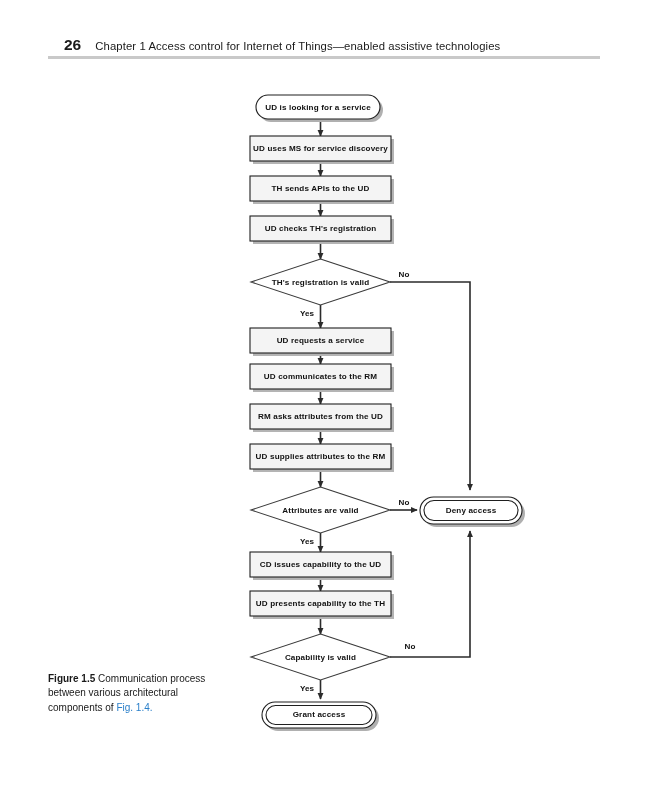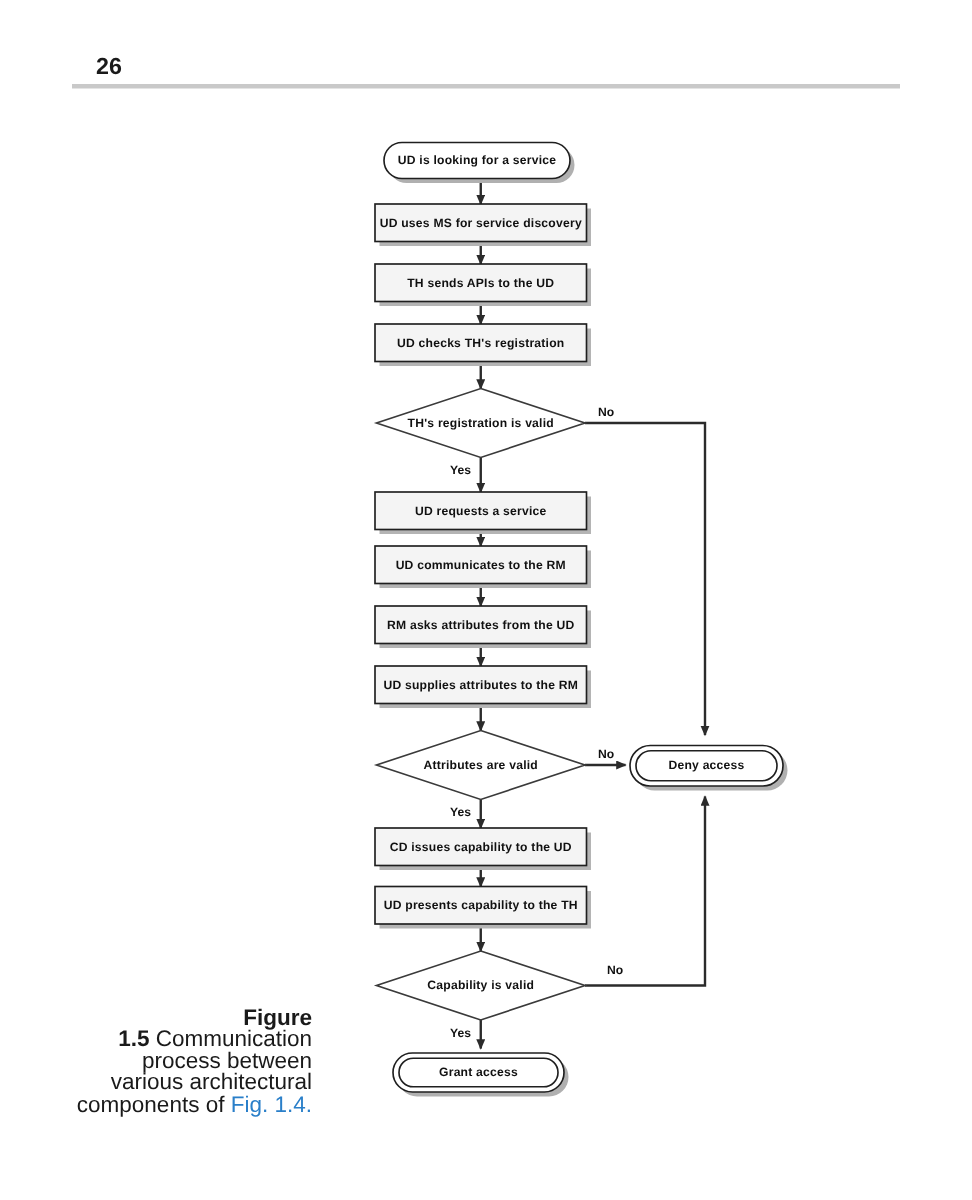--- a/index.html
+++ b/index.html
@@ -23,21 +23,21 @@
     color:#1a1a1a;
   }
   #head-rule{
     position:absolute;left:48px;top:56px;width:552px;height:2.5px;
     background:#c9c9c9;
   }
 
   
   #figure-caption{
     position:absolute;left:48px;top:672px;width:160px;
-    font-size:15px;line-height:14.4px;color:#1a1a1a;text-align:right;
+    font-size:10px;line-height:14.4px;color:#1a1a1a;
   }
   #figure-caption .cap-lead{font-weight:bold;}
   #figure-caption .cap-link{color:#2a7fc9;}
 
   
   #flowchart{
     position:absolute;left:0;top:0;width:648px;height:800px;
   }
   .node-text{
     font-family:"Liberation Sans", sans-serif;
@@ -56,20 +56,21 @@
   .term-outer{fill:#ffffff;stroke:#1f1f1f;stroke-width:1.1;}
   .term-inner{fill:#ffffff;stroke:#1f1f1f;stroke-width:1.1;}
   .term-shadow{fill:#b0b0b0;}
   .flow-line{stroke:#2b2b2b;stroke-width:1.6;fill:none;}
 </style>
 </head>
 <body>
 
 <div id="running-head">
   <span class="folio">26</span>
+  <span class="rh-text">Chapter 1  Access control for Internet of Things—enabled assistive technologies</span>
 </div>
 <div id="head-rule"></div>
 
 <svg id="flowchart" viewBox="0 0 648 800" width="648" height="800" xmlns="http://www.w3.org/2000/svg">
 
   <defs>
     <marker id="arrow" markerWidth="8" markerHeight="8" refX="6.2" refY="3" orient="auto" markerUnits="userSpaceOnUse">
       <path d="M0,0 L7,3 L0,6 z" fill="#2b2b2b"></path>
     </marker>
   </defs>

